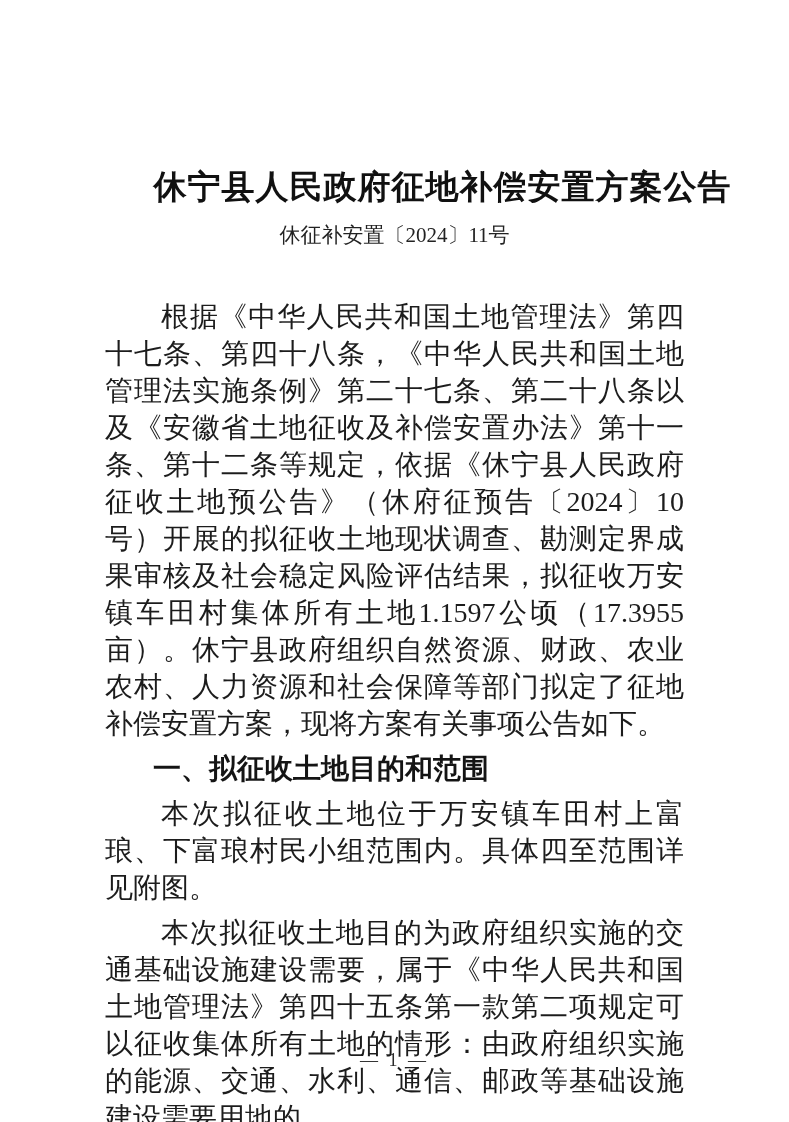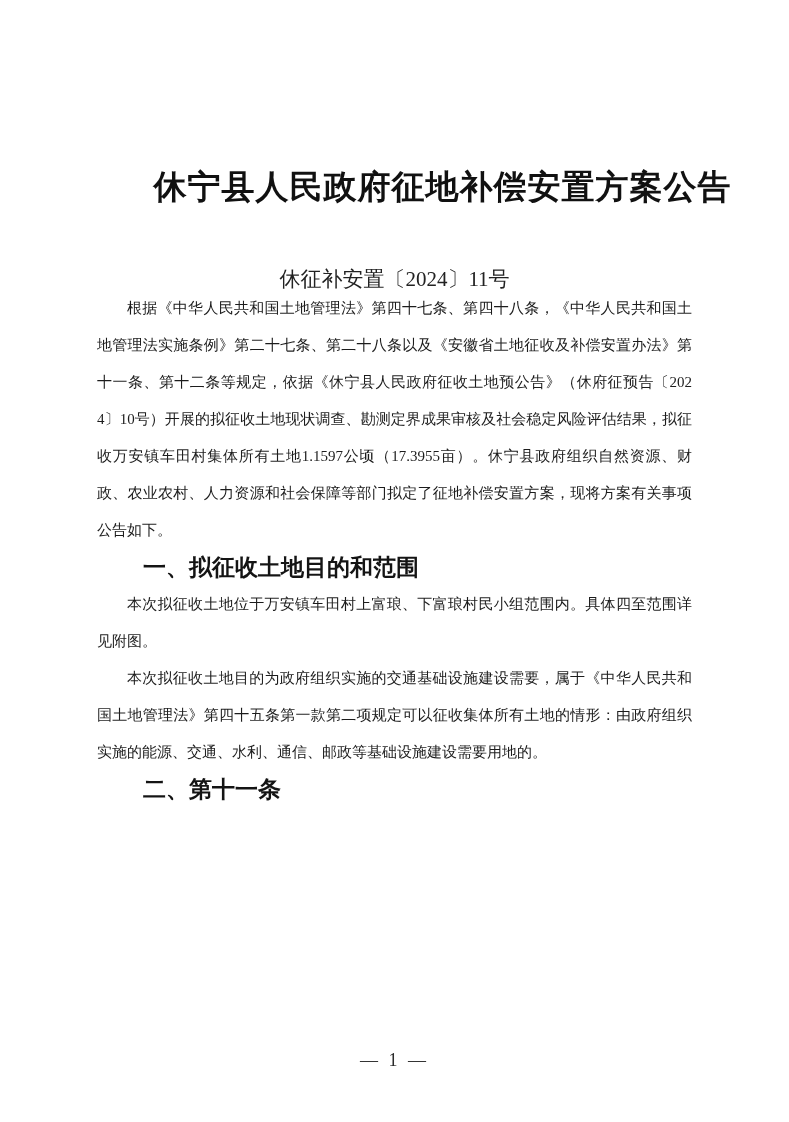--- a/index.html
+++ b/index.html
@@ -30,40 +30,39 @@
     padding-left: 48px;
   }
   .doc-number {
     position: absolute;
     top: 221px;
     left: 0;
     width: 100%;
     text-align: center;
     font-size: 21px;
     color: #222222;
-    margin-top: 44px;
   }
   .doc-body {
     position: absolute;
     top: 290px;
     left: 97px;
     width: 595px;
   }
   .para {
-    margin: 0;
-    font-size: 15px;
+    margin: 8px;
+    font-size: 28px;
     line-height: 37px;
     text-align: justify;
     text-justify: inter-character;
     text-indent: 2em;
     word-break: break-all;
   }
   .heading {
     margin: 0;
-    font-size: 23px;
+    font-size: 28px;
     line-height: 37px;
     font-weight: bold;
     text-indent: 2em;
     font-family: "Liberation Sans", "DejaVu Sans", sans-serif;
     color: #141414;
   }
   .page-footer {
     position: absolute;
     top: 1050px;
     left: 0;

